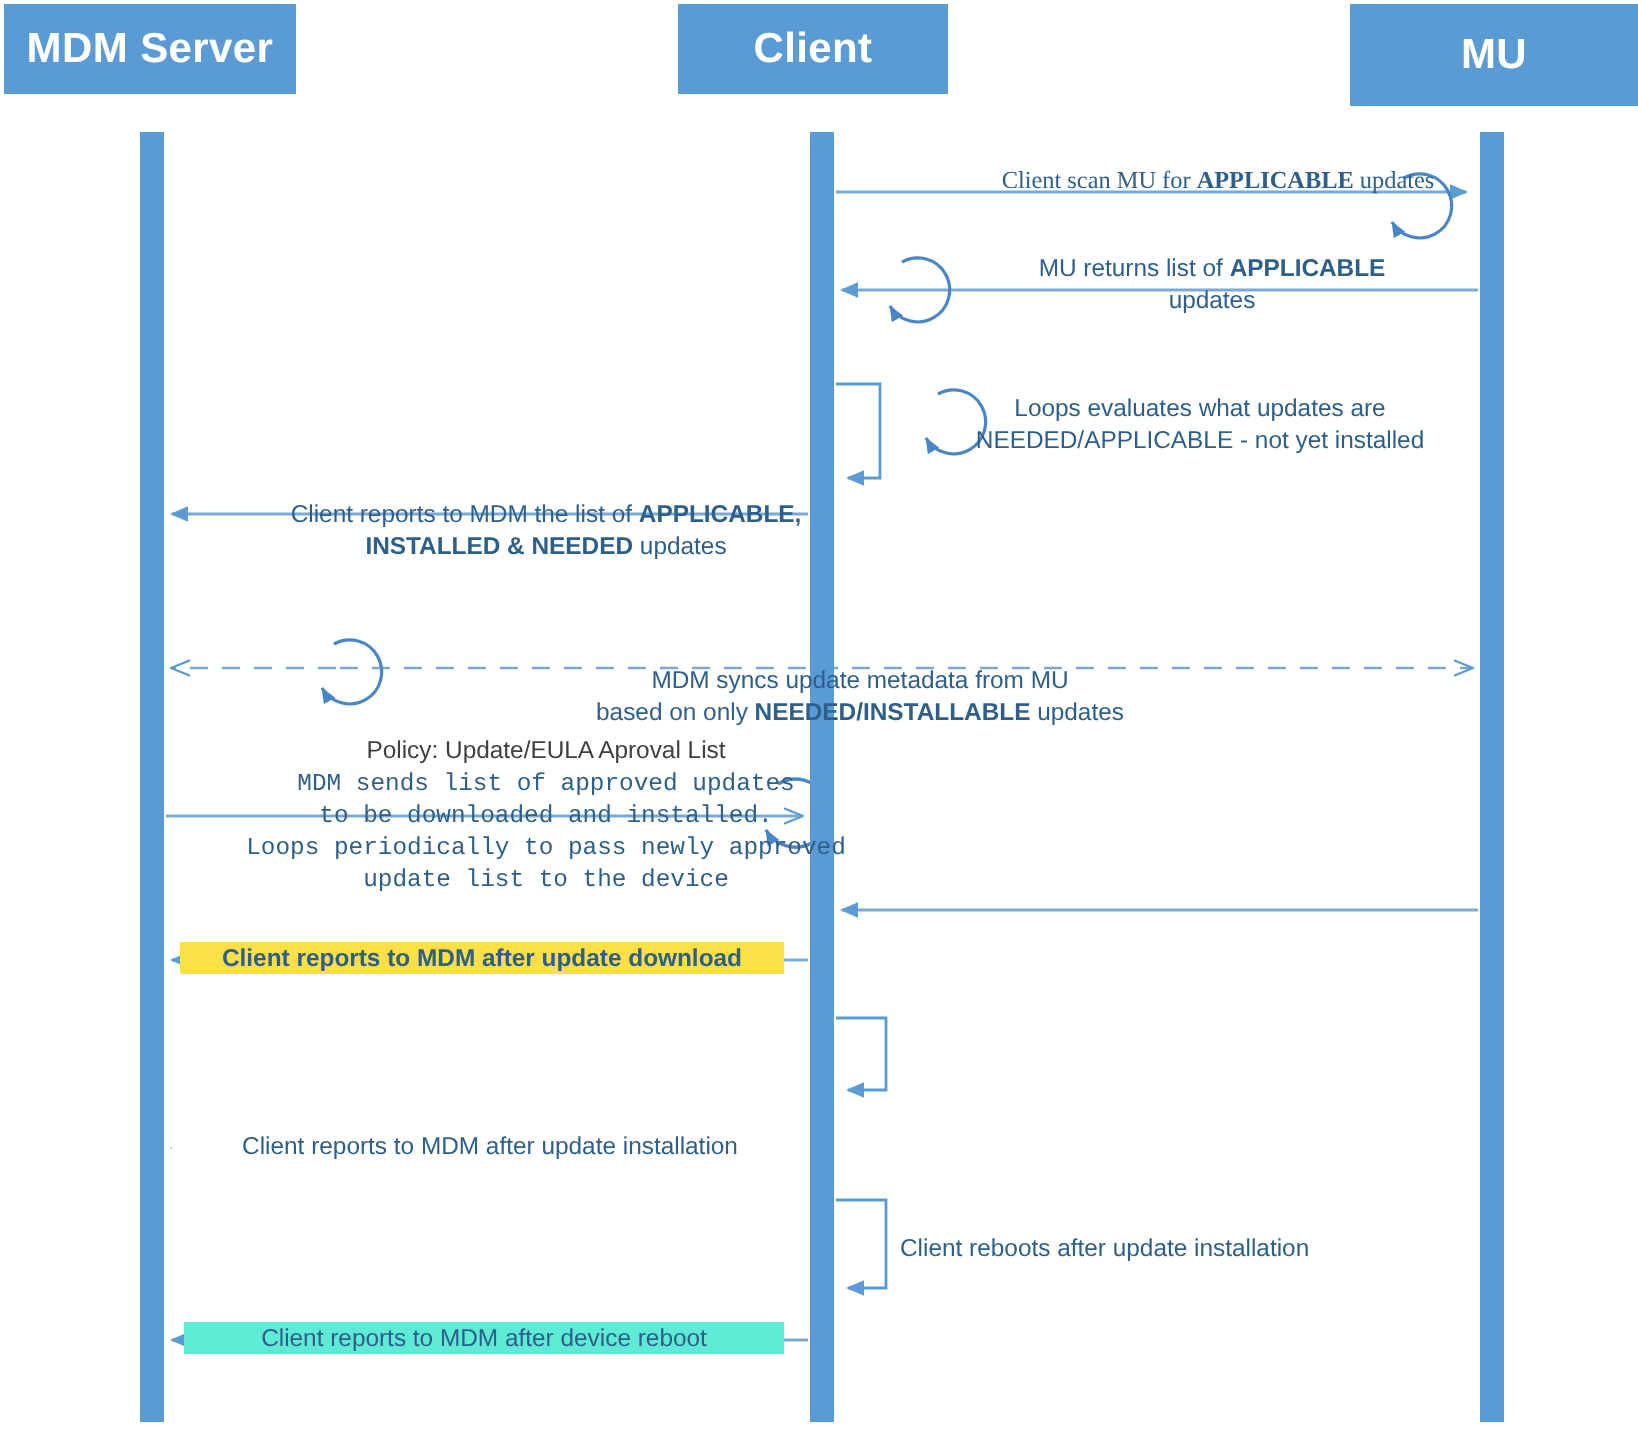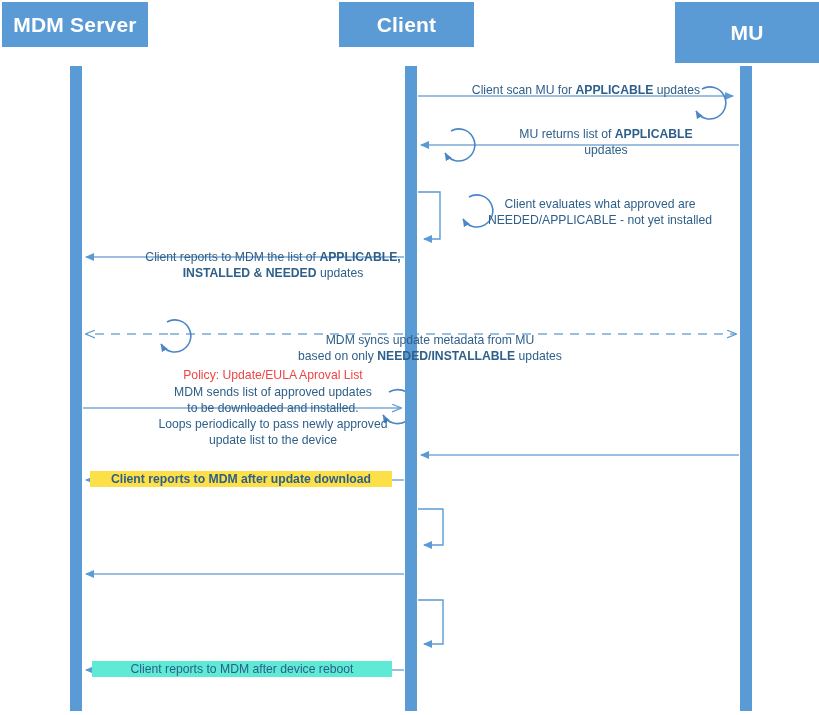--- a/index.html
+++ b/index.html
@@ -44,21 +44,21 @@
     color: #2e5f8a;
     font-size: 12.2px;
     line-height: 16px;
     text-align: center;
     white-space: pre-line;
     box-sizing: border-box;
   }
   .msg-label b { font-weight: bold; }
   .policy-label {
     position: absolute;
-    color: #ef4444;
+    color: #404040;
     font-size: 12.2px;
     line-height: 16px;
     text-align: center;
     white-space: nowrap;
   }
   
   #wires {
     position: absolute;
     left: 0;
     top: 0;
@@ -153,50 +153,52 @@
       <line x1="404" y1="670" x2="86" y2="670" stroke="#7ba9d4" stroke-width="1.4" marker-end="url(#ah-solid)"></line>
     </g>
   </svg>
 
   <div class="actor-box" style="left:2px; top:2px; width:146px; height:45px;">
     <span>MDM Server</span>
   </div>
   <div class="actor-box" style="left:339px; top:2px; width:135px; height:45px;">
     <span>Client</span>
   </div>
-  <div class="actor-box" style="left:675px; top:2px; width:144px; height:61px;">
+  <div class="actor-box" style="left:675px; top:2px; width:144px; height:51px;">
     <span>MU</span>
   </div>
 
   <div class="lifeline" style="left:70px; top:66px; height:645px;"></div>
   <div class="lifeline" style="left:405px; top:66px; height:645px;"></div>
   <div class="lifeline" style="left:740px; top:66px; height:645px;"></div>
 
-  <div class="msg-label" style="left:455px; top:82px; width:262px;"><span><span>Client scan MU for </span><b>APPLICABLE</b><span> updates</span></span></div>
+  <div class="msg-label" style="left:478px; top:82px; width:262px;font-family:Liberation Serif, serif;"><span><span>Client scan MU for </span><b>APPLICABLE</b><span> updates</span></span></div>
 
   <div class="msg-label" style="left:480px; top:126px; width:252px;"><span><span>MU returns list of </span><b>APPLICABLE</b><span>
 updates</span></span></div>
 
-  <div class="msg-label" style="left:478px; top:196px; width:244px;"><span><span>Client evaluates what approved are
+  <div class="msg-label" style="left:478px; top:196px; width:244px;"><span><span>Loops evaluates what updates are
 NEEDED/APPLICABLE - not yet installed</span></span></div>
 
   <div class="msg-label" style="left:122px; top:249px; width:302px;"><span><span>Client reports to MDM the list of </span><b>APPLICABLE,
 INSTALLED &amp; NEEDED</b><span> updates</span></span></div>
 
   <div class="msg-label" style="left:280px; top:316px; width:300px;margin-top:16px;"><span><span>MDM syncs update metadata from MU
 based on only </span><b>NEEDED/INSTALLABLE</b><span> updates</span></span></div>
 
   <div class="policy-label" style="left:148px; top:367px; width:250px; text-align:center;">Policy: Update/EULA Aproval List</div>
 
-  <div class="msg-label" style="left:118px; top:384px; width:310px;"><span><span>MDM sends list of approved updates
+  <div class="msg-label" style="left:118px; top:384px; width:310px;font-family:Liberation Mono, monospace;"><span><span>MDM sends list of approved updates
 to be downloaded and installed.
 Loops periodically to pass newly approved
 update list to the device</span></span></div>
 
 
   <div class="msg-label" style="left:90px; top:471px; width:302px; background:#fde047;font-weight:bold;"><span><span>Client reports to MDM after update download</span></span></div>
 
 
-
+  <div class="msg-label" style="left:86px; top:565px; width:318px; background:#ffffff;"><span><span>Client reports to MDM after update installation</span></span></div>
+
+  <div class="msg-label" style="left:450px; top:616px; width:290px; text-align:left;"><span><span>Client reboots after update installation</span></span></div>
 
   <div class="msg-label" style="left:92px; top:661px; width:300px; background:#5eead4;"><span><span>Client reports to MDM after device reboot</span></span></div>
 
 </div>
 
 </body></html>

